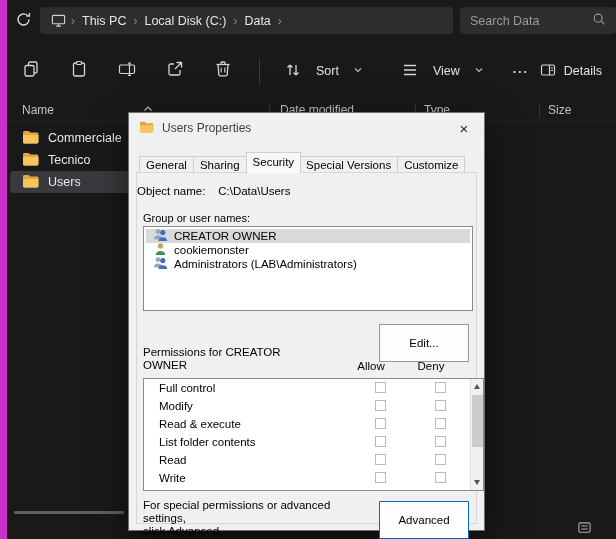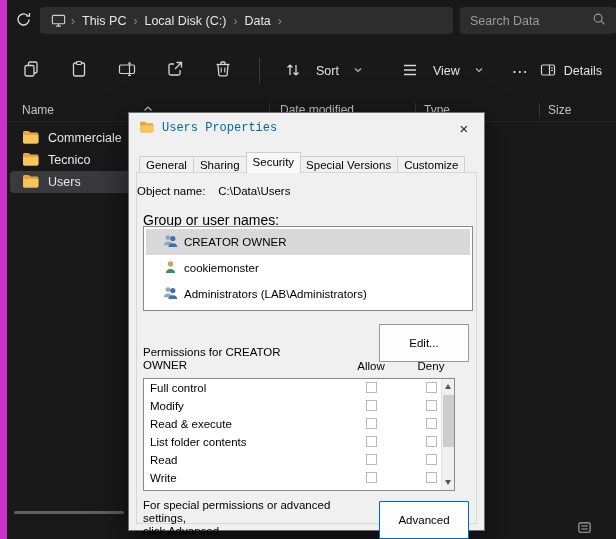--- a/index.html
+++ b/index.html
@@ -41,47 +41,47 @@
   .row { position:absolute; left:10px; width:472px; height:22px; display:flex; align-items:center; gap:9px; padding-left:12px; font-size:12.5px; color:#e8e8e8; border-radius:4px; cursor:pointer; }
   .row.selected { background:#3a3a3e; }
   .row-1 { top:127px; } .row-2 { top:149px; } .row-3 { top:171px; }
 
   .hscroll { position:absolute; left:14px; top:511px; width:110px; height:3px; background:#606060; border-radius:2px; cursor:pointer; }
   .status-icon { position:absolute; right:24px; top:520px; cursor:pointer; }
 
   
   .dialog { position:absolute; left:128px; top:112px; width:357px; height:419px; background:#f0f0f0; border:1px solid #6f6f6f; box-shadow:0 12px 32px rgba(0,0,0,.55); z-index:10; color:#000; }
   .dlg-titlebar { position:absolute; left:0; top:0; right:0; height:30px; display:flex; align-items:center; padding:0 10px; gap:8px; }
-  .dlg-title { font-size:12px; color:#0369a1;font-family:Liberation Mono, monospace; }
+  .dlg-title { font-size:12px; color:#404040; }
   .dlg-close { position:absolute; right:0; top:0; width:40px; height:30px; display:flex; align-items:center; justify-content:center; font-size:15px; color:#222; cursor:pointer; }
 
   .tabs { position:absolute; left:10px; top:39px; display:flex; align-items:flex-end; height:21px; }
   .tab { height:17px; line-height:16px; padding:0 6px; font-size:11.5px; background:#f0f0f0; border:1px solid #cfcfcf; border-left:none; cursor:pointer; white-space:nowrap; }
   .tab:first-child { border-left:1px solid #cfcfcf; }
   .tab.active { height:21px; line-height:19px; background:#f8f8f8; border:1px solid #cfcfcf; border-bottom:none; position:relative; z-index:3; margin:0 -1px; }
   .tab-page { position:absolute; left:7px; top:59px; width:341px; height:352px; border:1px solid #d7d7d7; z-index:1; }
 
   .obj-row { position:absolute; left:8px; top:72px; font-size:11.5px; z-index:2; }
   .obj-label { display:inline-block; width:78px; }
-  .group-label { position:absolute; left:14px; top:99px; font-size:14px; z-index:2; }
+  .group-label { position:absolute; left:14px; top:99px; font-size:11px; z-index:2; }
 
   .group-listbox { position:absolute; left:14px; top:113px; width:330px; height:85px; background:#fff; border:1px solid #8a8a8a; padding-top:2px; z-index:2; overflow:hidden; }
-  .g-row { height:26px; display:flex; align-items:center; gap:6px; margin:0 2px; padding:0 17px; font-size:11.5px; cursor:pointer; }
+  .g-row { height:14px; display:flex; align-items:center; gap:6px; margin:0 2px; padding:0 7px; font-size:11.5px; cursor:pointer; }
   .g-row.selected { background:#d9d9d9; }
 
   .edit-hint { position:absolute; left:14px; top:220px; font-size:11.5px; z-index:2; }
   .btn { position:absolute; width:90px; height:38px; background:#fdfdfd; border:1px solid #999; font-size:11.5px; font-family:inherit; display:flex; align-items:center; justify-content:center; cursor:pointer; z-index:2; }
   .btn-edit { left:250px; top:211px; }
   .btn-advanced { left:250px; top:388px; border:1px solid #0067c0; border-radius:1px; }
 
   .perm-label { position:absolute; left:14px; top:233px; width:190px; font-size:11.5px; line-height:13px; white-space:pre-line; z-index:2; }
   .allow-h { position:absolute; left:214px; top:247px; width:56px; text-align:center; font-size:11.5px; z-index:2; }
   .deny-h  { position:absolute; left:274px; top:247px; width:56px; text-align:center; font-size:11.5px; z-index:2; }
 
-  .perm-listbox { position:absolute; left:14px; top:265px; width:312px; height:113px; background:#fff; border:1px solid #8a8a8a; overflow:hidden; z-index:2; }
+  .perm-listbox { position:absolute; left:14px; top:265px; width:341px; height:113px; background:#fff; border:1px solid #8a8a8a; overflow:hidden; z-index:2;padding-left:9px; }
   .perm-row { position:relative; height:18px; line-height:18px; padding-left:6px; font-size:11.5px; }
   .chk { position:absolute; width:11px; height:11px; border:1px solid #b9b9b9; background:#fff; top:3px; cursor:pointer; }
   .chk.allow { left:222px; } .chk.deny { left:282px; }
 
   .vscroll { position:absolute; right:0; top:0; bottom:0; width:13px; background:#f0f0f0; border-left:1px solid #e2e2e2; cursor:pointer; }
   .sb-up { width:0; height:0; border-left:3.5px solid transparent; border-right:3.5px solid transparent; border-bottom:5px solid #555; margin:5px auto 0; }
   .sb-down { position:absolute; bottom:5px; left:3px; width:0; height:0; border-left:3.5px solid transparent; border-right:3.5px solid transparent; border-top:5px solid #555; }
   .sb-thumb { position:absolute; top:16px; left:1px; width:11px; height:52px; background:#cdcdcd; }
 
   .adv-hint { position:absolute; left:14px; top:386px; width:230px; font-size:11.5px; line-height:13px; white-space:pre-line; z-index:2; }

